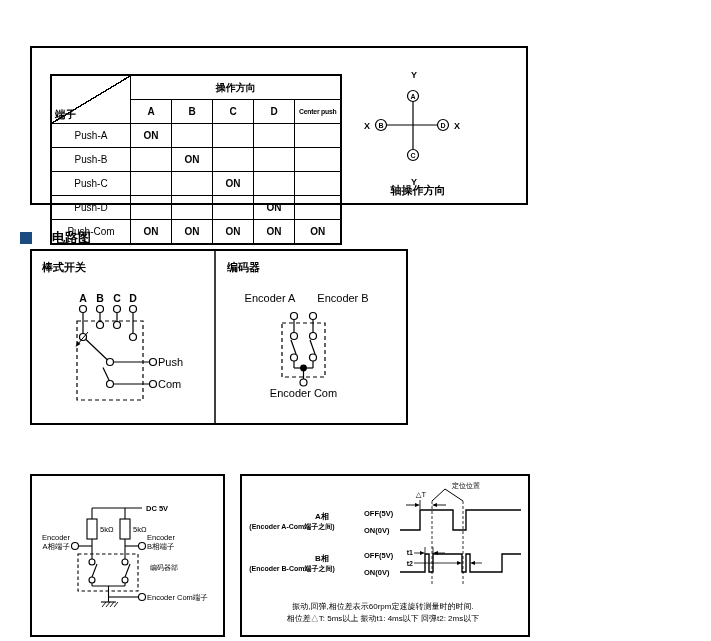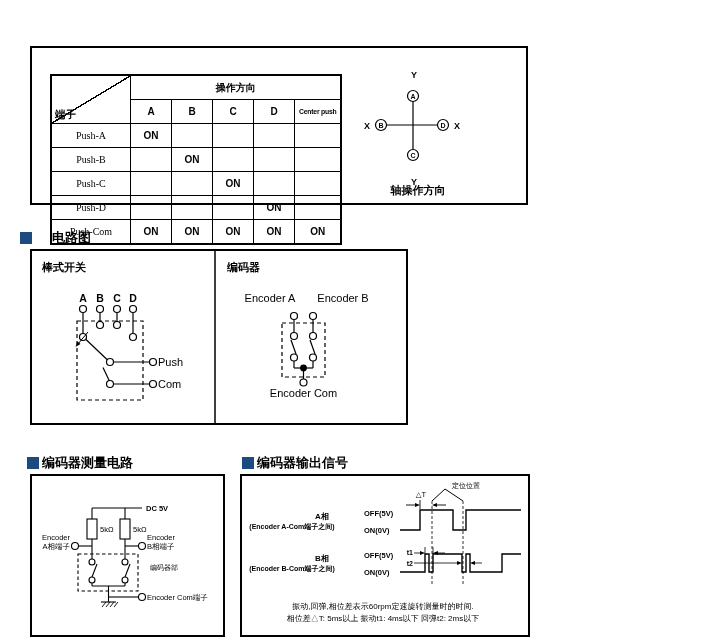--- a/index.html
+++ b/index.html
@@ -14,21 +14,21 @@
             table-layout:fixed;border:2px solid #000;}
   table.sig td{border:1px solid #000;text-align:center;vertical-align:middle;
                padding:4px;height:15px;font-size:10px;overflow:hidden;}
   td.corner{position:relative;width:70px;
     background-image:linear-gradient(to bottom right,transparent calc(50% - 0.7px),
       #000 calc(50% - 0.7px),#000 calc(50% + 0.7px),transparent calc(50% + 0.7px));margin-top:48px;}
   td.corner .tlabel{position:absolute;left:3px;bottom:1px;font-weight:bold;font-size:10.5px;}
   td.ophdr{font-weight:bold;font-size:10.5px;}
   td.colh{font-weight:bold;font-size:11px;width:32px;}
   td.colh.cp{width:35px;font-size:6.8px;font-weight:bold;letter-spacing:-0.2px;white-space:nowrap;}
-  td.term{font-size:10px;font-family:Liberation Serif, serif;}
+  td.term{font-size:10px;}
   td.val{font-weight:bold;font-size:10px;margin-left:16px;}
 </style>
 </head>
 <body>
 
 <div id="page">
 
 
   <div class="box" style="left:30px;top:46px;width:498px;height:159px;"></div>
 
@@ -170,24 +170,20 @@
       <line x1="264" y1="112" x2="264" y2="119"></line>
       <line x1="283" y1="112" x2="283" y2="119"></line>
       <line x1="264" y1="119" x2="283" y2="119"></line>
       <circle cx="273.5" cy="119" r="2.8" fill="#000"></circle>
       <line x1="273.5" y1="119" x2="273.5" y2="130"></line>
       <circle cx="273.5" cy="133.5" r="3.5"></circle>
     </g>
     <text x="273.5" y="148" font-size="11" text-anchor="middle">Encoder Com</text>
   </svg>
 
-  <div class="sec-title" style="left:27px;top:454px;">
-    <span class="sq"></span>
-    <span>编码器测量电路</span>
-  </div>
 
   <div class="box" style="left:30px;top:474px;width:195px;height:163px;"></div>
   <svg style="position:absolute;left:30px;top:474px;" width="195" height="163" viewBox="0 0 195 163">
     <g stroke="#000" stroke-width="1.1" fill="#fff">
       <line x1="62" y1="34" x2="112" y2="34"></line>
       <line x1="62" y1="34" x2="62" y2="45"></line>
       <line x1="95" y1="34" x2="95" y2="45"></line>
       <rect x="57" y="45" width="10" height="20"></rect>
       <rect x="90" y="45" width="10" height="20"></rect>
       <line x1="62" y1="65" x2="62" y2="85"></line>
@@ -219,24 +215,20 @@
     <text x="70" y="58" font-size="7.5">5kΩ</text>
     <text x="103" y="58" font-size="7.5">5kΩ</text>
     <text x="40" y="66" font-size="7.5" text-anchor="end">Encoder</text>
     <text x="40" y="75" font-size="7.5" text-anchor="end">A相端子</text>
     <text x="117" y="66" font-size="7.5">Encoder</text>
     <text x="117" y="75" font-size="7.5">B相端子</text>
     <text x="120" y="96" font-size="7">编码器部</text>
     <text x="117" y="126" font-size="7.5">Encoder Com端子</text>
   </svg>
 
-  <div class="sec-title" style="left:242px;top:454px;">
-    <span class="sq"></span>
-    <span>编码器输出信号</span>
-  </div>
 
   <div class="box" style="left:240px;top:474px;width:290px;height:163px;"></div>
   <svg style="position:absolute;left:240px;top:474px;" width="290" height="163" viewBox="0 0 290 163">
 
     <g stroke="#333" stroke-width="1">
       <line x1="192" y1="27" x2="192" y2="110" stroke-dasharray="3,2"></line>
       <line x1="223" y1="27" x2="223" y2="110" stroke-dasharray="3,2"></line>
     </g>
     <polyline points="192,27 205,15 223,27" fill="none" stroke="#000" stroke-width="1"></polyline>
     <text x="212" y="13.5" font-size="7">定位位置</text>

